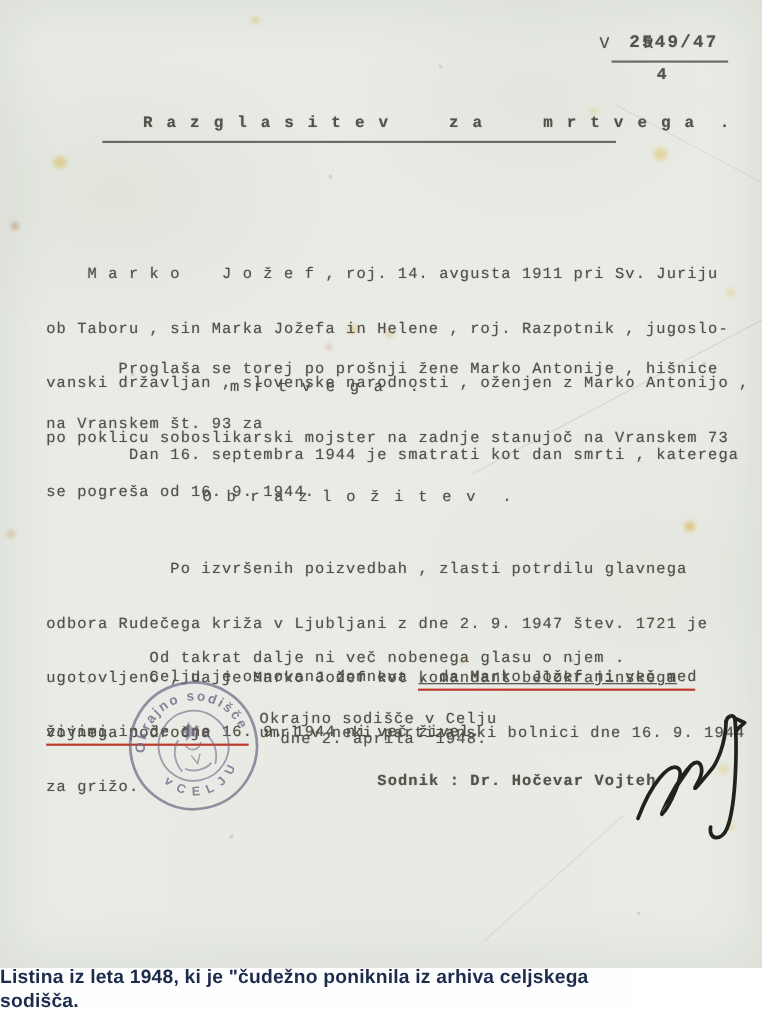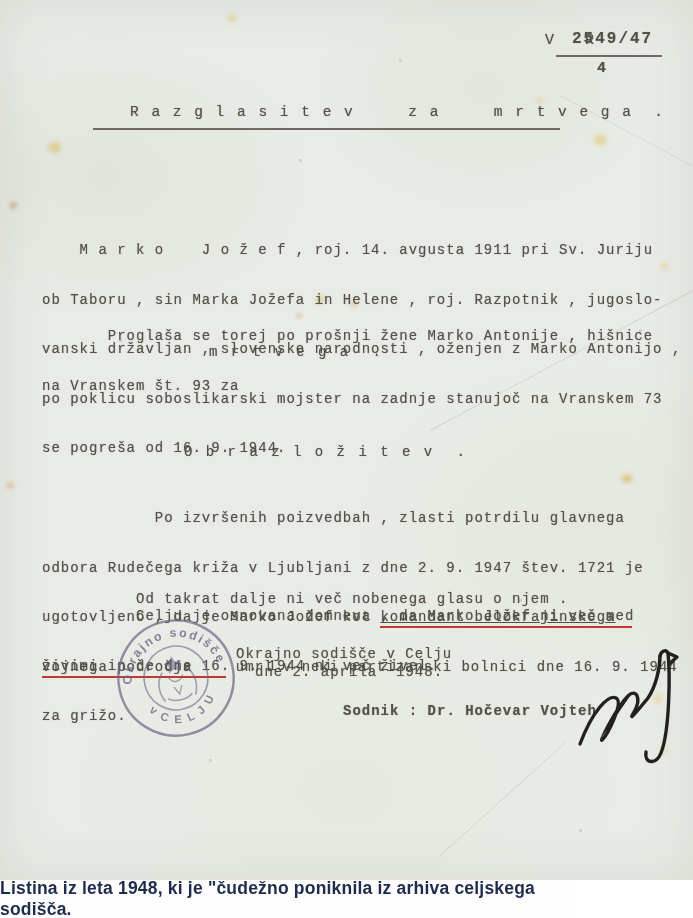--- a/index.html
+++ b/index.html
@@ -57,39 +57,40 @@
   <div class="speckles"></div>
   <div class="crease" style="left:430px;top:430px;width:300px;transform:rotate(-28deg);"></div>
   <div class="crease" style="left:440px;top:855px;width:170px;transform:rotate(-42deg);opacity:.8;"></div>
   <div class="crease" style="left:560px;top:95px;width:150px;transform:rotate(28deg);opacity:.7;"></div>
 
   <div class="tw" style="left:497px;top:33px;font-size:15px;font-weight:normal;margin-left:48px;">V   R</div>
   <div class="tw" style="left:572px;top:31px;font-size:16px;font-weight:bold;letter-spacing:2px;">2549/47</div>
   <div class="rule" style="left:556px;top:55px;width:106px;"></div>
   <div class="tw" style="left:597px;top:61px;font-size:15px;font-weight:bold;">4</div>
 
-  <div class="tw" style="left:130px;top:104px;font-size:14.5px;letter-spacing:2px;">R a z g l a s i t e v     z a     m r t v e g a  .</div>
+  <div class="tw" style="left:130px;top:104px;font-size:14.5px;letter-spacing:2px;font-weight:bold;">R a z g l a s i t e v     z a     m r t v e g a  .</div>
   <div class="rule" style="left:93px;top:128px;width:467px;"></div>
 
   <div class="tw" style="left:42px;top:209px;">
     <div class="tline">    M a r k o    J o ž e f , roj. 14. avgusta 1911 pri Sv. Juriju</div>
     <div class="tline">ob Taboru , sin Marka Jožefa in Helene , roj. Razpotnik , jugoslo-</div>
     <div class="tline">vanski državljan , slovenske narodnosti , oženjen z Marko Antonijo ,</div>
     <div class="tline">po poklicu soboslikarski mojster na zadnje stanujoč na Vranskem 73</div>
     <div class="tline">se pogreša od 16. 9. 1944.</div>
   </div>
 
   <div class="tw" style="left:42px;top:295px;">
     <div class="tline">       Proglaša se torej po prošnji žene Marko Antonije , hišnice</div>
     <div class="tline">na Vranskem št. 93 za</div>
   </div>
 
   <div class="tw" style="left:209px;top:344px;letter-spacing:2.5px;">m r t v e g a  .</div>
 
   <div class="tw" style="left:42px;top:373px;">
+    <div class="tline">        Dan 16. septembra 1944 je smatrati kot dan smrti , katerega</div>
   </div>
 
   <div class="tw" style="left:184px;top:444px;letter-spacing:2.5px;">O b r a z l o ž i t e v  .</div>
 
   <div class="tw" style="left:42px;top:477px;">
     <div class="tline">            Po izvršenih poizvedbah , zlasti potrdilu glavnega</div>
     <div class="tline">odbora Rudečega križa v Ljubljani z dne 2. 9. 1947 štev. 1721 je</div>
     <div class="tline"><span>ugotovljeno , da je Marko Jožef kot </span><span class="mark ext16">komandant belokrajinskega</span></div>
     <div class="tline"><span class="mark ext34">vojnega področja</span><span> umrl v neki partizanski bolnici dne 16. 9. 1944</span></div>
     <div class="tline">za grižo.</div>

